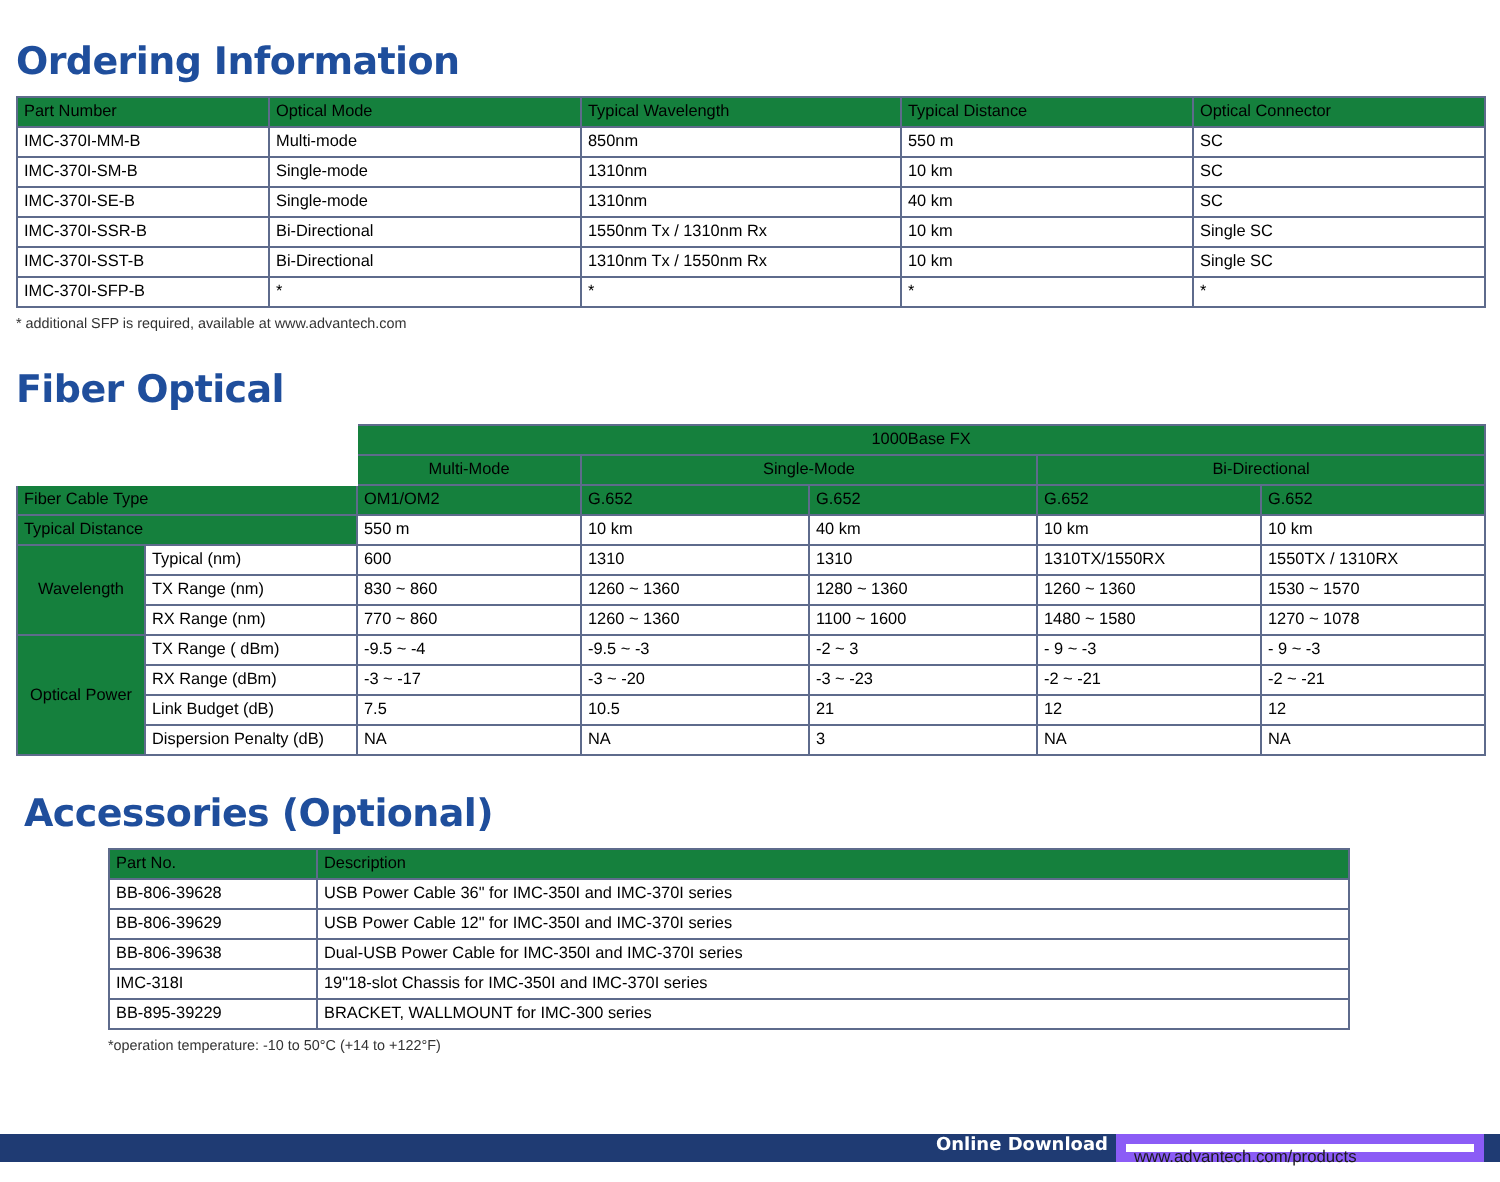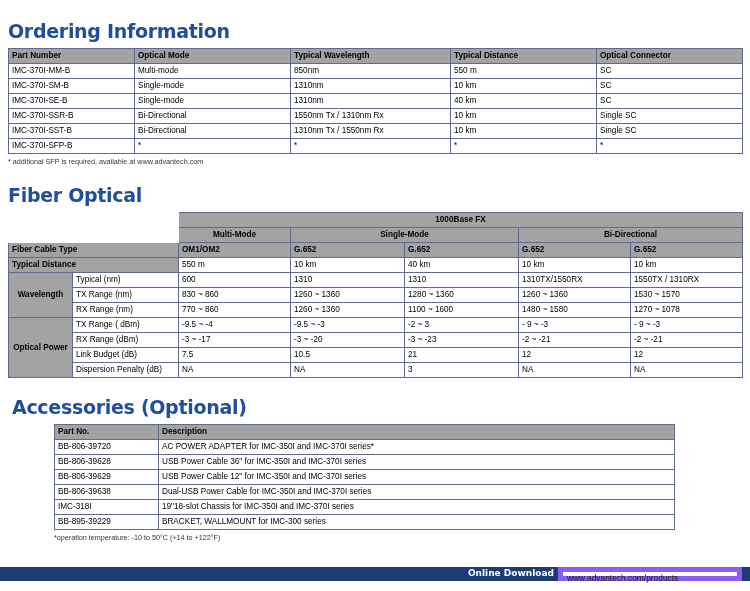--- a/index.html
+++ b/index.html
@@ -58,22 +58,22 @@
     padding: 1px 3px;
     text-align: left;
     vertical-align: middle;
     font-weight: normal;
     line-height: 1.35;
     height: 12px;
     overflow: hidden;
     white-space: nowrap;
   }
   thead th, .hdr {
-    background: #a3a3a3;
-    font-weight: bold;
+    background: #15803d;
+    font-weight: normal;
   }
   .center { text-align: center; }
 
   .tbl-ordering { margin-top: 6px; }
   .tbl-fiber { margin-top: 6px; }
   .tbl-access { margin-top: 6px; width: 620px; margin-left: 42px;}
 
   .note {
     font-size: 7.2px;
     color: #333333;
@@ -307,24 +307,20 @@
         <col style="width:516px">
       </colgroup>
       <thead>
         <tr>
           <th>Part No.</th>
           <th>Description</th>
         </tr>
       </thead>
       <tbody>
         <tr>
-          <td>BB-806-39720</td>
-          <td>AC POWER ADAPTER for IMC-350I and IMC-370I series*</td>
-        </tr>
-        <tr>
           <td>BB-806-39628</td>
           <td>USB Power Cable 36" for IMC-350I and IMC-370I series</td>
         </tr>
         <tr>
           <td>BB-806-39629</td>
           <td>USB Power Cable 12" for IMC-350I and IMC-370I series</td>
         </tr>
         <tr>
           <td>BB-806-39638</td>
           <td>Dual-USB Power Cable for IMC-350I and IMC-370I series</td>

